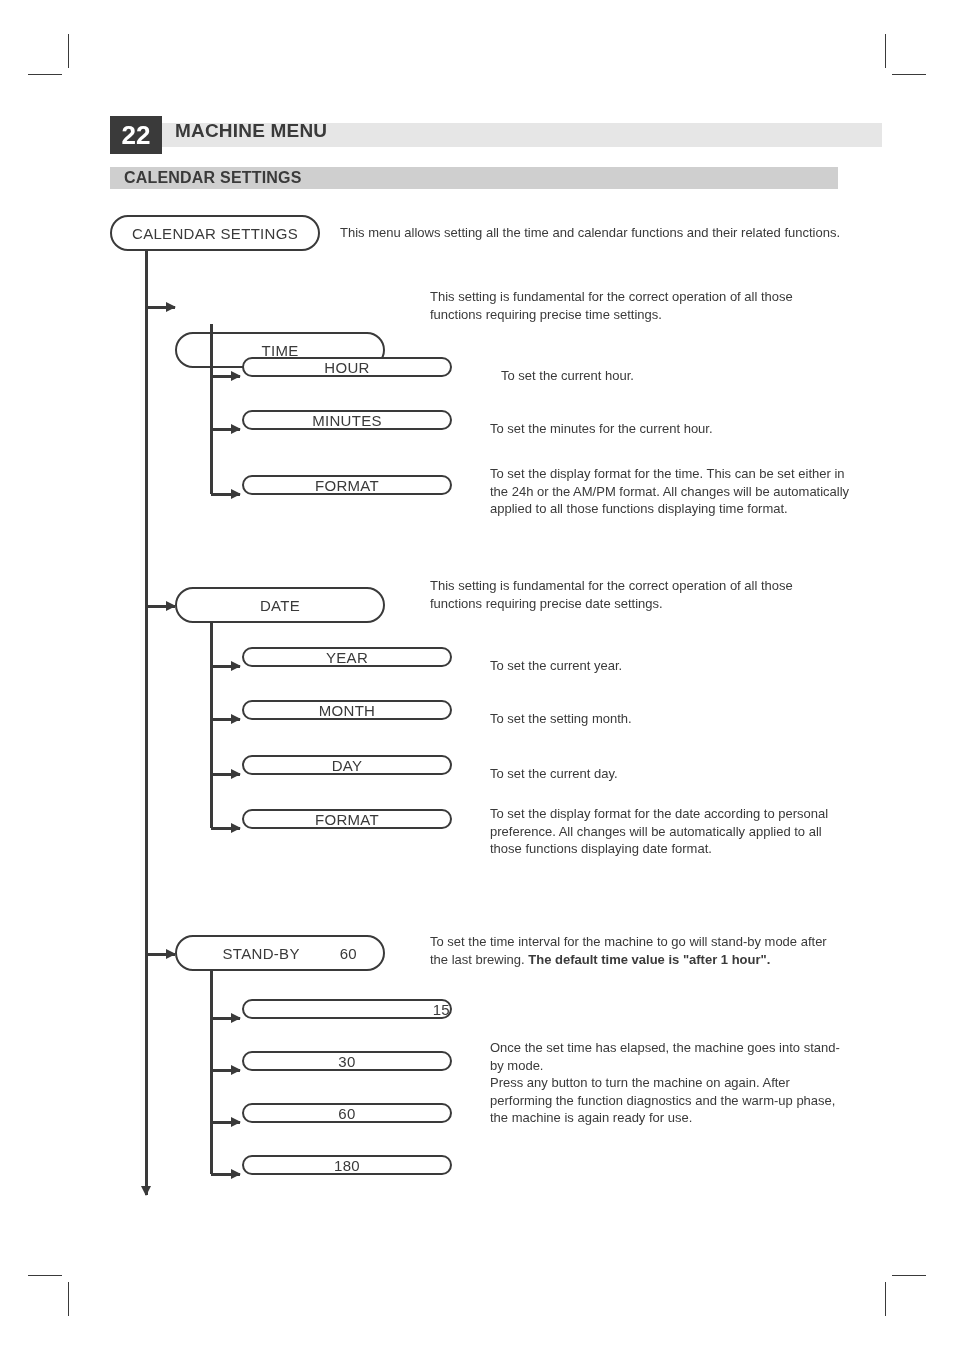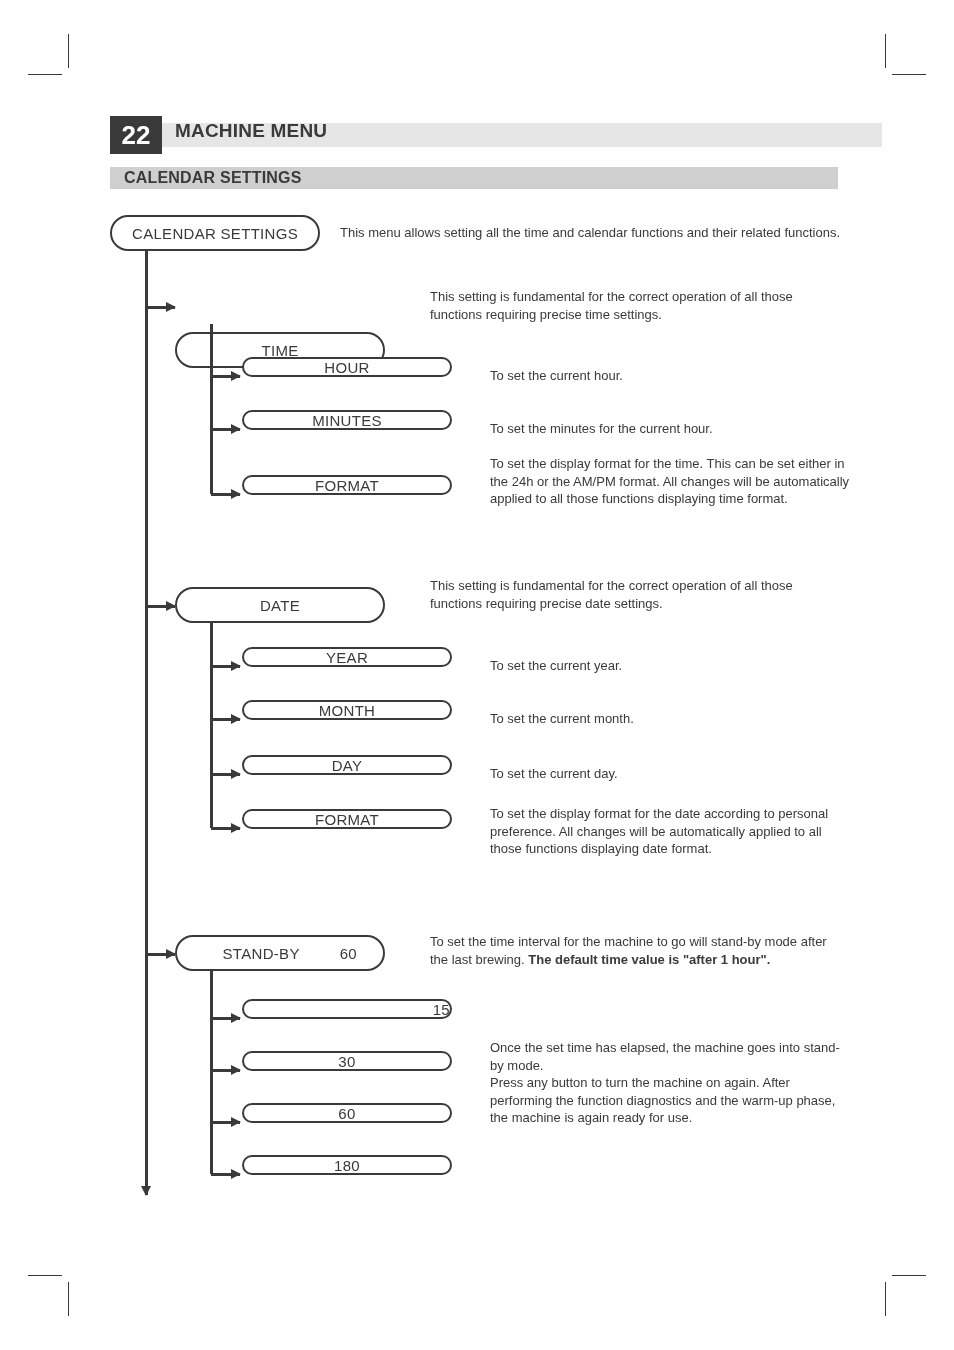--- a/index.html
+++ b/index.html
@@ -90,53 +90,53 @@
         <span>TIME</span>
       </div>
   <div class="desc l1" style="top:73px;">This setting is fundamental for the correct operation of all those functions requiring precise time settings.</div>
 
   <div class="line-v" style="left:100px; top:109px; height:170px;"></div>
 
   <div class="arrow-h" style="left:101px; top:160px; width:29px;"></div>
   <div class="node l2" style="top:142px;">
         <span>HOUR</span>
       </div>
-  <div class="desc l2" style="top:152px;">To set the current hour.</div>
+  <div class="desc l2" style="top:152px;margin-left:11px;">To set the current hour.</div>
 
   <div class="arrow-h" style="left:101px; top:213px; width:29px;"></div>
   <div class="node l2" style="top:195px;">
         <span>MINUTES</span>
       </div>
   <div class="desc l2" style="top:205px;">To set the minutes for the current hour.</div>
 
   <div class="arrow-h" style="left:101px; top:278px; width:29px;"></div>
   <div class="node l2" style="top:260px;">
         <span>FORMAT</span>
       </div>
-  <div class="desc l2" style="top:240px;">To set the display format for the time. This can be set either in the 24h or the AM/PM format. All changes will be automatically applied to all those functions displaying time format.</div>
+  <div class="desc l2" style="top:250px;">To set the display format for the time. This can be set either in the 24h or the AM/PM format. All changes will be automatically applied to all those functions displaying time format.</div>
 
   <div class="arrow-h" style="left:36px; top:390px; width:29px;"></div>
   <div class="node l1" style="top:372px;">
         <span>DATE</span>
       </div>
   <div class="desc l1" style="top:362px;">This setting is fundamental for the correct operation of all those functions requiring precise date settings.</div>
 
   <div class="line-v" style="left:100px; top:408px; height:205px;"></div>
 
   <div class="arrow-h" style="left:101px; top:450px; width:29px;"></div>
   <div class="node l2" style="top:432px;">
         <span>YEAR</span>
       </div>
   <div class="desc l2" style="top:442px;">To set the current year.</div>
 
   <div class="arrow-h" style="left:101px; top:503px; width:29px;"></div>
   <div class="node l2" style="top:485px;">
         <span>MONTH</span>
       </div>
-  <div class="desc l2" style="top:495px;">To set the current month.</div>
+  <div class="desc l2" style="top:495px;">To set the setting month.</div>
 
   <div class="arrow-h" style="left:101px; top:558px; width:29px;"></div>
   <div class="node l2" style="top:540px;">
         <span>DAY</span>
       </div>
   <div class="desc l2" style="top:550px;">To set the current day.</div>
 
   <div class="arrow-h" style="left:101px; top:612px; width:29px;"></div>
   <div class="node l2" style="top:594px;">
         <span>FORMAT</span>

